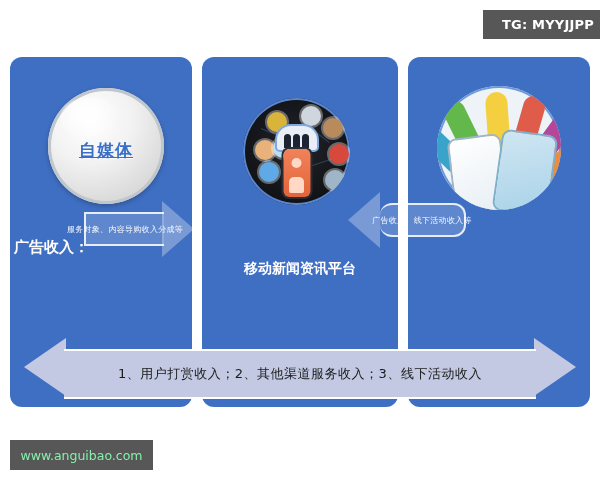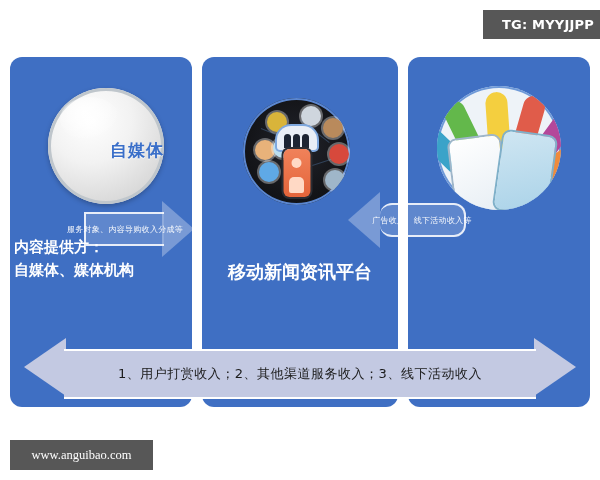--- a/index.html
+++ b/index.html
@@ -33,23 +33,24 @@
     left:48px;top:88px;width:116px;height:116px;
     background:
       radial-gradient(circle at 36% 28%, #ffffff 0%, #f2f2f2 38%, #dedede 68%, #c9c9c9 100%);
     box-shadow:0 0 0 3px #bfc6cc inset, 0 2px 5px rgba(0,0,0,.25);
   }
   .circ.c1::after{
     content:"";position:absolute;left:10%;top:8%;width:52%;height:38%;border-radius:50%;
     background:radial-gradient(ellipse at 40% 35%, rgba(255,255,255,.95), rgba(255,255,255,0) 70%);
   }
   .sphere-label{
-    position:absolute;left:0;top:44%;width:100%;text-align:right;
+    position:absolute;left:0;top:44%;width:100%;text-align:center;
     color:#3a6fc9;font-size:17px;font-weight:bold;letter-spacing:1px;
     text-shadow:0 1px 1px rgba(255,255,255,.8);
+    text-decoration:underline;
   }
 
   .circ.c2{
     left:243px;top:98px;width:107px;height:107px;
     background:radial-gradient(circle at 50% 45%, #22242c 0%, #141519 60%, #0b0c10 100%);
     box-shadow:0 0 0 2px #5a86d0 inset;
   }
   .net-line{position:absolute;background:#39506e;height:1px;transform-origin:0 50%;opacity:.75;}
   .phone{
     position:absolute;left:50%;top:48%;transform:translateX(-50%);
@@ -114,44 +115,43 @@
     border-left:32px solid transparent;
   }
 
   #arrow-left{left:348px;top:203px;width:118px;}
   #arrow-left .body{left:32px;width:86px;border-right:2px solid rgba(255,255,255,.85);border-radius:12px;}
   #arrow-left .head{left:0;border-right:32px solid rgba(255,255,255,.30);}
 
   
   .cap{position:absolute;color:#ffffff;text-align:center;font-weight:bold;line-height:1.5;}
   #cap-left{left:6px;top:236px;width:180px;font-size:15px;text-align:left;padding-left:8px;box-sizing:border-box;}
-  #cap-center{left:202px;top:258px;width:196px;font-size:18px;}
+  #cap-center{left:202px;top:258px;width:196px;font-size:14px;}
   #cap-right{left:408px;top:246px;width:182px;font-size:15px;}
 
   
   #arrow-bottom{position:absolute;left:24px;top:338px;width:552px;height:58px;}
   #arrow-bottom .bbody{
     position:absolute;left:40px;top:11px;width:472px;height:50px;
     background:#c3c9e2;border-top:2px solid #ffffff;border-bottom:2px solid #ffffff;
     box-sizing:border-box;display:flex;align-items:center;justify-content:center;
   }
   #arrow-bottom .bhead{position:absolute;top:0;width:0;height:0;
     border-top:29px solid transparent;border-bottom:29px solid transparent;}
   #arrow-bottom .bhead.l{left:0;border-right:42px solid #c3c9e2;}
   #arrow-bottom .bhead.r{right:0;border-left:42px solid #c3c9e2;}
   #arrow-bottom .blabel{
     color:#1b1b1b;font-size:13px;white-space:nowrap;letter-spacing:.5px;
   }
 
   
   .footer-badge{
     position:absolute;left:10px;top:440px;width:143px;height:30px;
-    background:#575757;color:#ffffff;display:flex;align-items:center;justify-content:center;
+    background:#575757;color:#86efac;display:flex;align-items:center;justify-content:center;
     font-size:12.5px;
-    font-family:Liberation Serif, serif;
   }
 </style>
 </head>
 <body>
 
 <div id="stage">
 
   <div class="tg-badge">
     <span>TG: MYYJJPP</span>
   </div>
@@ -209,22 +209,21 @@
   </div>
 
   <div class="arrow-mid" id="arrow-left">
     <div class="body">
       <span class="label">广告收入、线下活动收入等</span>
     </div>
     <div class="head"></div>
   </div>
 
   <div class="cap" id="cap-left">
-    <div>内容提供方：</div>
-    <div>自媒体、媒体机构</div>
+    <div>广告收入：</div>
   </div>
 
   <div class="cap" id="cap-center">
     <div>移动新闻资讯平台</div>
   </div>
 
 
   <div id="arrow-bottom">
     <div class="bhead l"></div>
     <div class="bhead r"></div>

